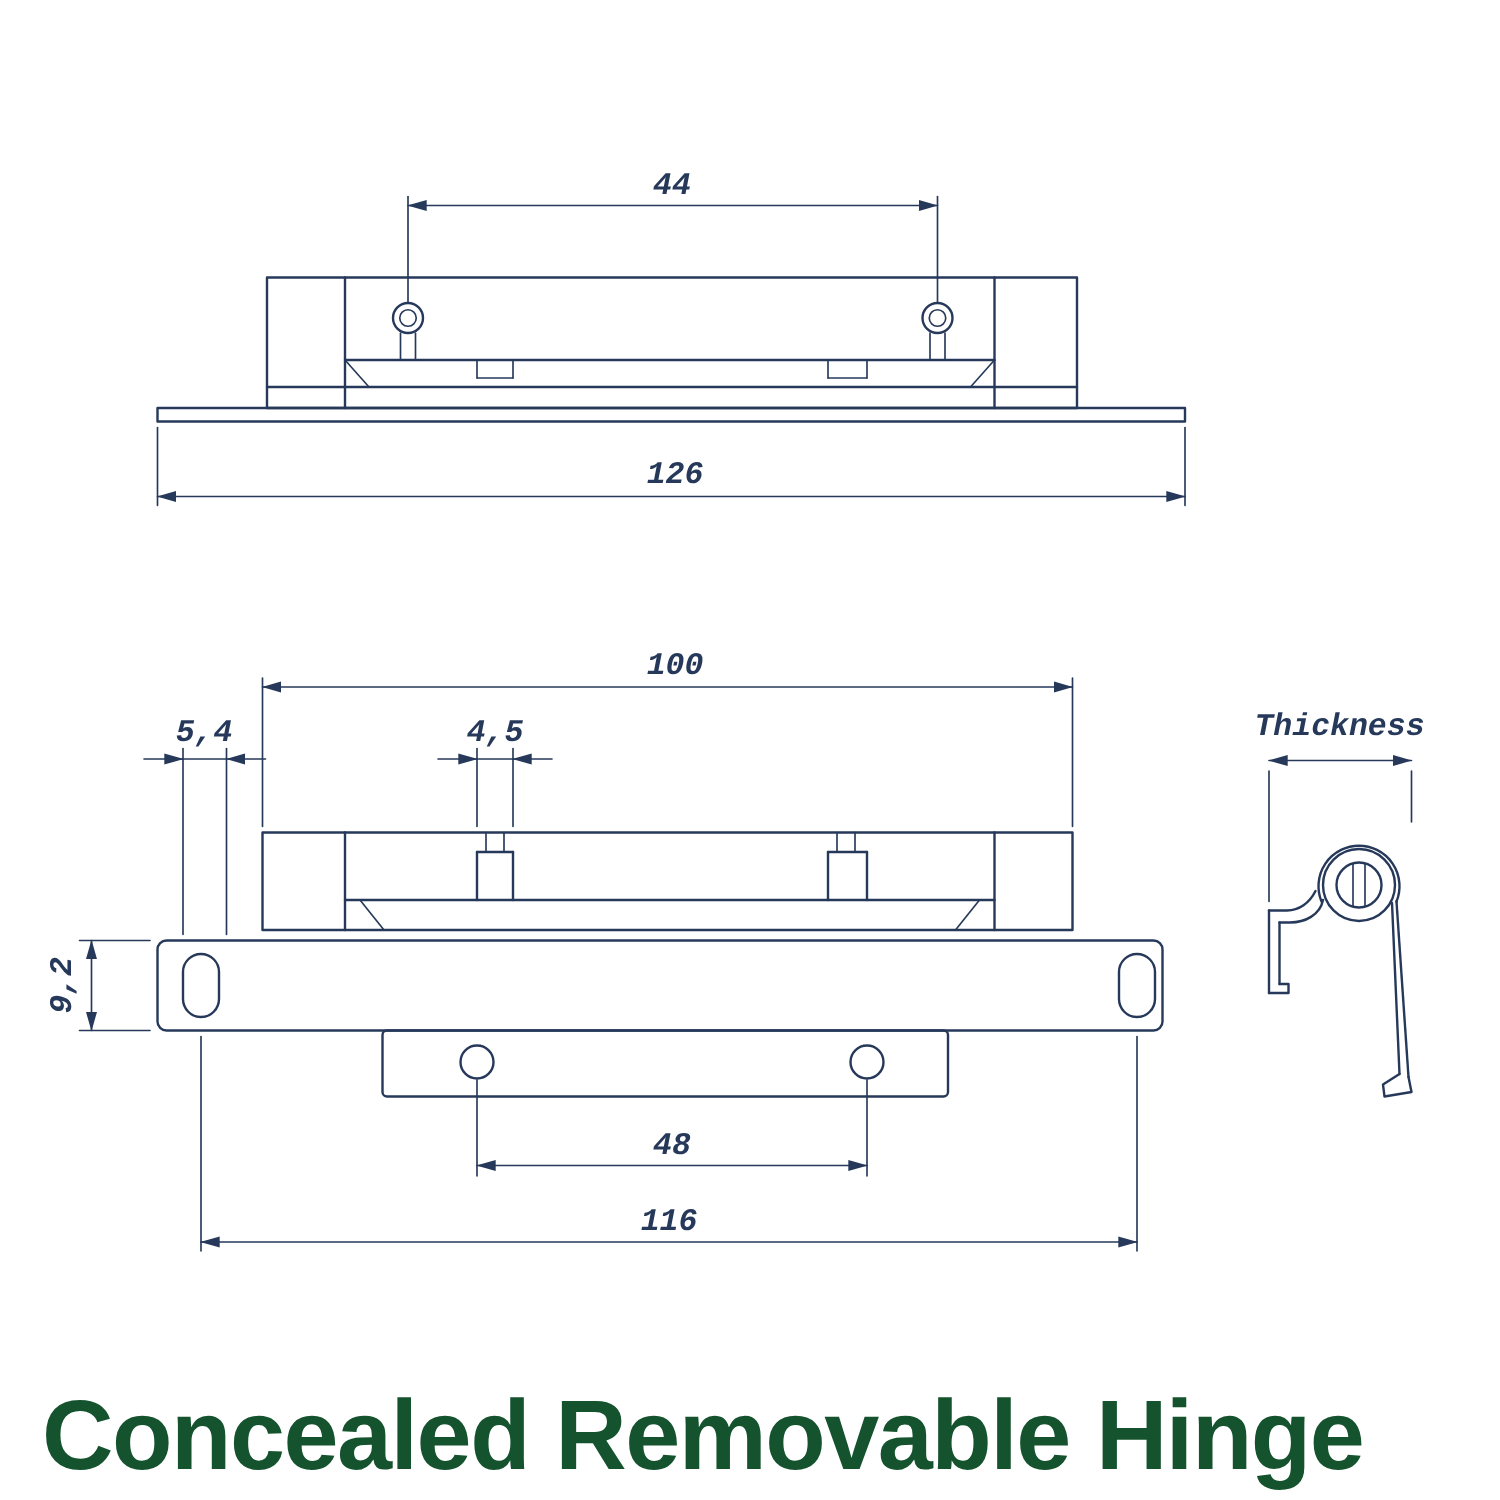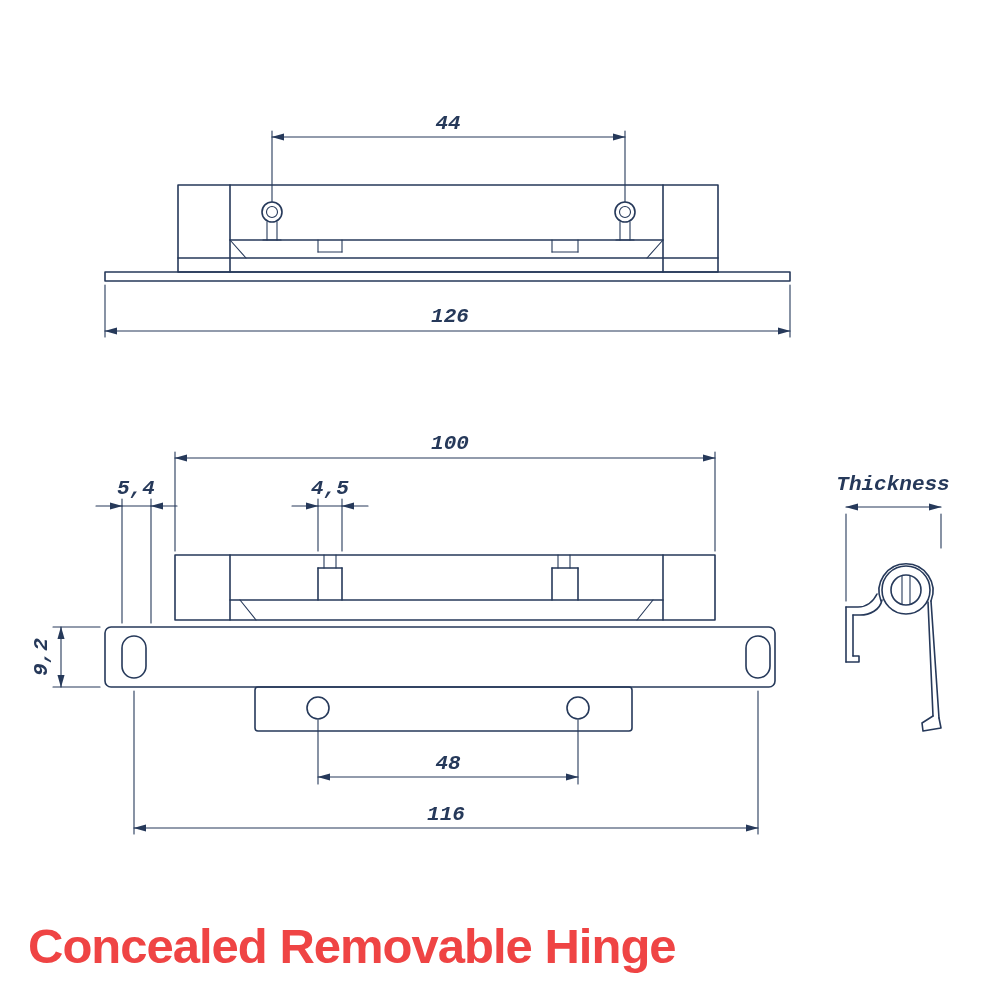--- a/index.html
+++ b/index.html
@@ -12,22 +12,22 @@
   .ln   { fill:none; stroke:#26395a; stroke-width:1.6; stroke-linecap:round; stroke-linejoin:round; }
   .thin { fill:none; stroke:#26395a; stroke-width:1.1; stroke-linecap:round; stroke-linejoin:round; }
   .dtxt {
     font-family:"Liberation Mono", monospace;
     font-style:italic; font-weight:600;
     font-size:21px; fill:#26395a;
   }
   h1.title {
     position:absolute; left:28px; top:918px; margin:0;
     font-family:"Liberation Sans", sans-serif;
-    font-weight:700; font-size:49px; letter-spacing:-1px;
-    color:#ef4444; white-space:nowrap;
+    font-weight:700; font-size:66px; letter-spacing:-1px;
+    color:#14532d; white-space:nowrap;
   }
 </style>
 </head>
 <body>
 
 <svg class="drawing" width="1000" height="1000" viewBox="0 0 1000 1000">
   <defs>
     <marker id="arr" viewBox="0 0 12 8" refX="11.5" refY="4" markerWidth="13" markerHeight="9" markerUnits="userSpaceOnUse" orient="auto-start-reverse">
       <path d="M0,0.6 L12,4 L0,7.4 Z" fill="#26395a"></path>
     </marker>

